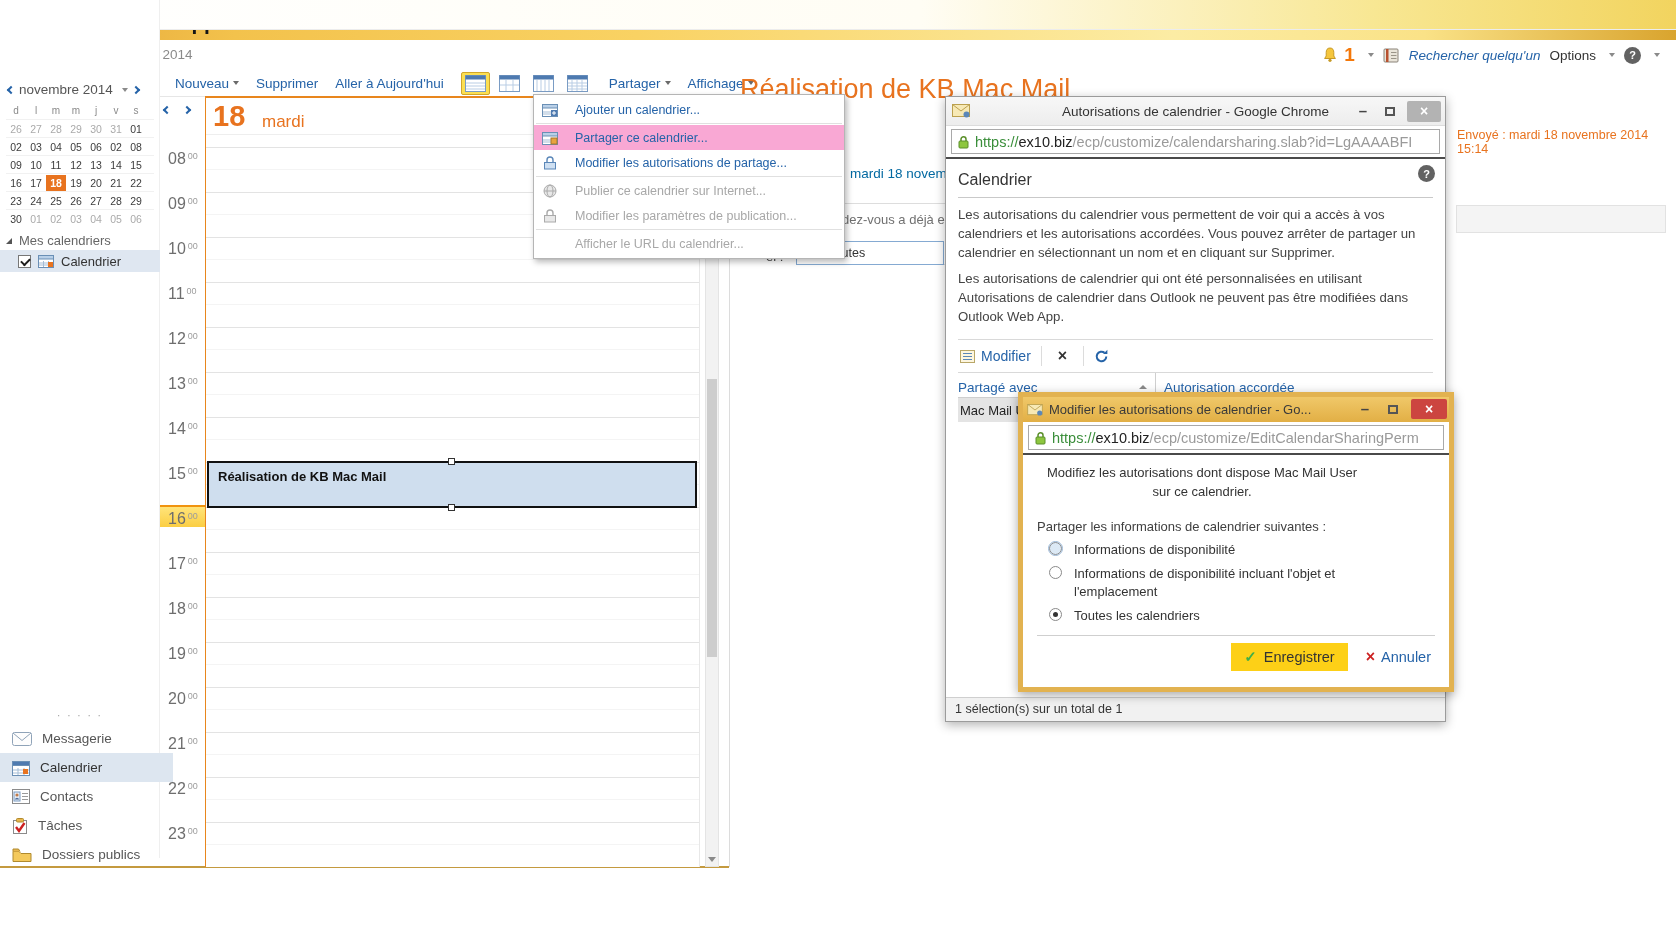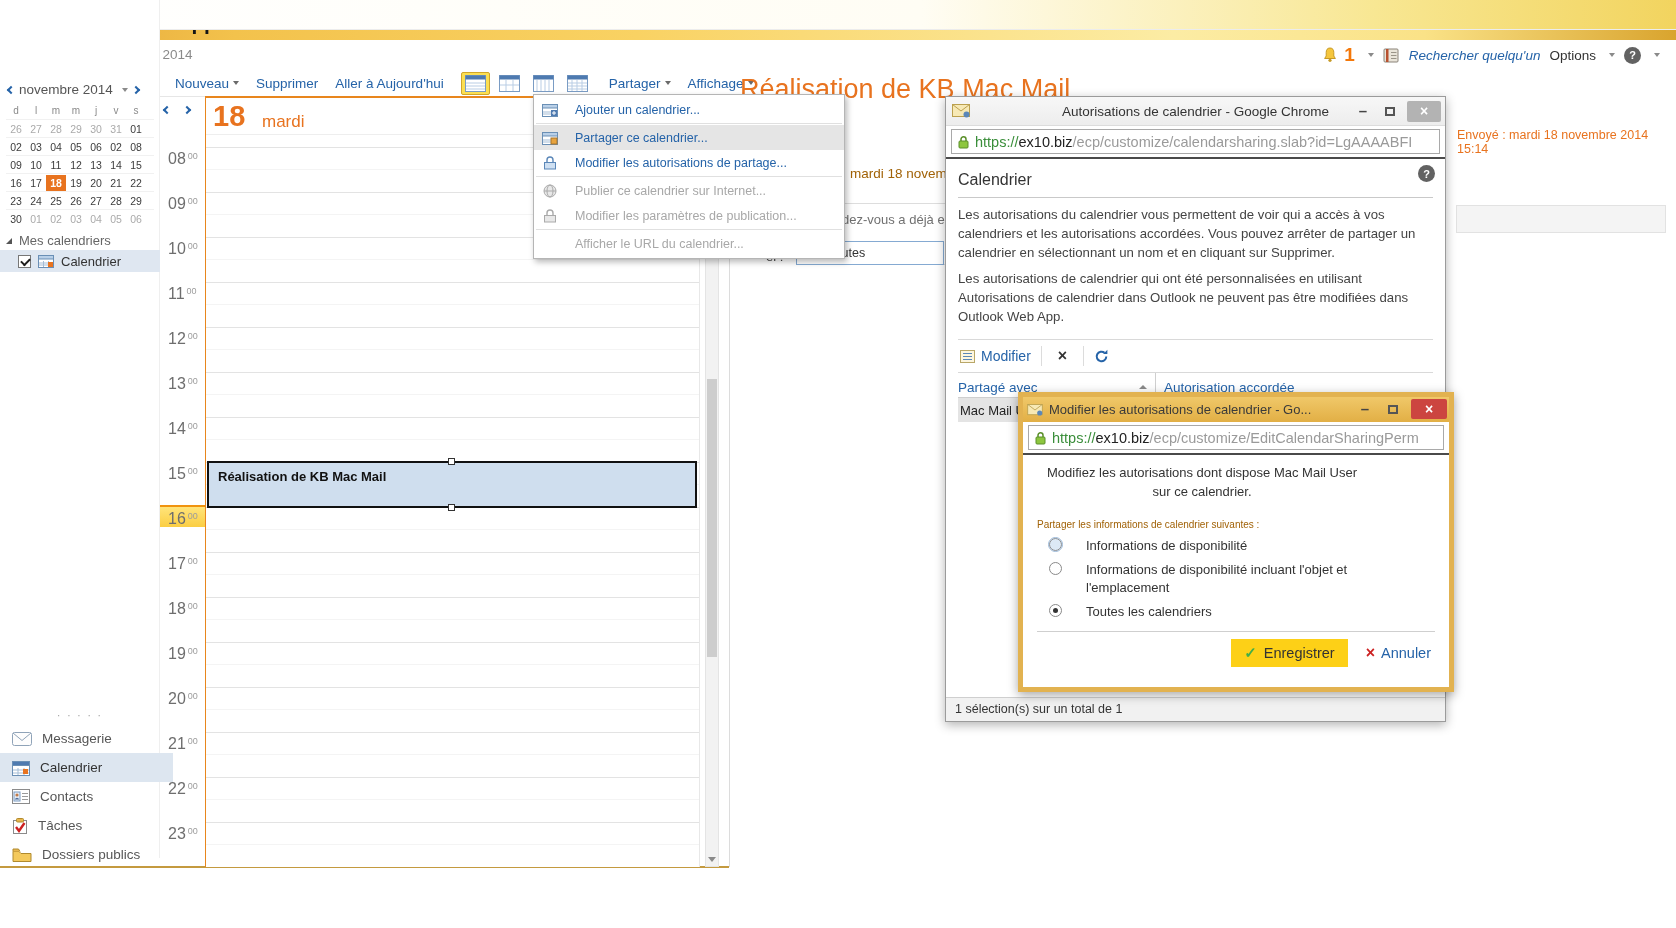--- a/index.html
+++ b/index.html
@@ -99,35 +99,35 @@
   .sb { left:705px; top:96px; width:14px; height:771px; background:#f2f2f2; border:1px solid #e4e4e4; }
   .sb-thumb { position:absolute; left:1px; top:282px; width:10px; height:278px; background:#cdcdcd; }
   .sb-down { position:absolute; left:1px; bottom:1px; width:10px; height:12px; display:flex; align-items:center; justify-content:center; }
   .tri-dn-sm { width:0; height:0; border-left:4px solid transparent; border-right:4px solid transparent; border-top:5px solid #8a8a8a; }
   .vdiv { left:729px; top:96px; width:1px; height:771px; background:#dcdcdc; }
   .bottom-line { left:0; top:866px; width:729px; height:2px; background:#c49a3f; }
 
   
   .rp-title { left:740px; top:74px; font-size:27px; color:#e8731f; white-space:nowrap; }
   .rp-sent { left:1457px; top:128px; font-size:12.5px; color:#e8731f; }
-  .rp-date { left:850px; top:166px; font-size:13.5px; color:#a16207; white-space:nowrap; }
+  .rp-date { left:850px; top:166px; font-size:13.5px; color:#0369a1; white-space:nowrap; }
   .rp-panel { left:836px; top:203px; width:109px; height:62px; border:1px solid #ddd; border-right:none; background:#fff; }
   .rp-occ { left:842px; top:212px; font-size:13px; color:#707070; white-space:nowrap; }
   .rp-rem-label { left:766px; top:249px; font-size:13px; color:#444; }
   .rp-field { left:796px; top:241px; width:148px; height:24px; background:#fff; border:1px solid #85aad2;
               font-size:12.5px; color:#333; padding:4px 7px; white-space:nowrap; }
   .rp-bgfield { left:1456px; top:205px; width:210px; height:28px; background:#f4f4f4; border:1px solid #e2e2e2; }
 
   
   .share-menu { left:533px; top:94px; width:312px; background:#fff; border:1px solid #b5b5b5;
                 box-shadow:2px 3px 6px rgba(0,0,0,.28); z-index:50; padding:2px 0; }
   .menu-item { height:25px; display:flex; align-items:center; gap:16px; padding-left:7px; font-size:12.5px;
                color:#2563a8; white-space:nowrap; }
   .menu-item.disabled { color:#a8a8a8; }
-  .menu-item.hl { background:#e5e5e5; }
+  .menu-item.hl { background:#f9a8d4; }
   .menu-sep { height:1px; background:#e0e0e0; margin:1px 2px; }
   .mi-icon { width:18px; display:flex; justify-content:center; }
 
   
   .win { background:#fff; border:1px solid #9b9b9b; box-shadow:0 3px 10px rgba(0,0,0,.30); }
   .perm-win { left:945px; top:96px; width:501px; height:626px; z-index:60; }
   .win-titlebar { height:29px; background:linear-gradient(#f7f7f7,#ededed); border-bottom:1px solid #dcdcdc;
                   display:flex; align-items:center; padding:0 6px; position:relative; }
   .win-title { position:absolute; left:0; right:0; text-align:center; font-size:13.5px; color:#333; }
   .win-btns { position:absolute; right:4px; top:0; height:100%; display:flex; align-items:center; gap:6px; }
@@ -167,22 +167,22 @@
   
   .edit-win { left:1018px; top:392px; width:436px; height:300px; z-index:70;
               border:5px solid #e2b250; background:#fff; box-shadow:0 3px 10px rgba(0,0,0,.35); }
   .edit-titlebar { height:25px; background:linear-gradient(#f0c869,#e2af45); display:flex; align-items:center;
                    padding:0 4px; position:relative; }
   .edit-title { font-size:13px; color:#3a3a3a; margin-left:6px; white-space:nowrap; }
   .edit-btns { position:absolute; right:2px; top:2px; display:flex; align-items:center; gap:7px; }
   .wbtn-close.red { background:#cc4540; width:36px; height:20px; }
   .edit-body { padding:9px 14px 0 14px; }
   .edit-intro { font-size:13px; color:#333; line-height:1.45; width:330px;text-align:center; }
-  .edit-share-label { font-size:10px; color:#a16207; margin-top:17px; }
-  .radio-row { display:flex; align-items:flex-start; gap:24px; margin-top:7px; margin-left:12px; }
+  .edit-share-label { font-size:13px; color:#404040; margin-top:17px; }
+  .radio-row { display:flex; align-items:flex-start; gap:12px; margin-top:7px; margin-left:12px; }
   .radio { width:13px; height:13px; border:1px solid #8a8a8a; border-radius:50%; background:#fff;
            position:relative; flex:0 0 auto; margin-top:1px; }
   .radio.checked::after { content:""; position:absolute; left:3px; top:3px; width:5px; height:5px;
                           border-radius:50%; background:#333; }
   .radio-focus { outline:1px solid #9ab8d8; background:#dce9f5; }
   .radio-label { font-size:13px; color:#333; width:320px; line-height:1.35; }
   .edit-btnrow { border-top:1px solid #cfcfcf; margin-top:10px; padding:7px 4px 0 0;
                  display:flex; justify-content:flex-end; align-items:center; gap:18px; }
   .btn-save { background:#fdd017; padding:5px 13px; display:flex; align-items:center; gap:7px;
               font-size:14.5px; color:#333; }

